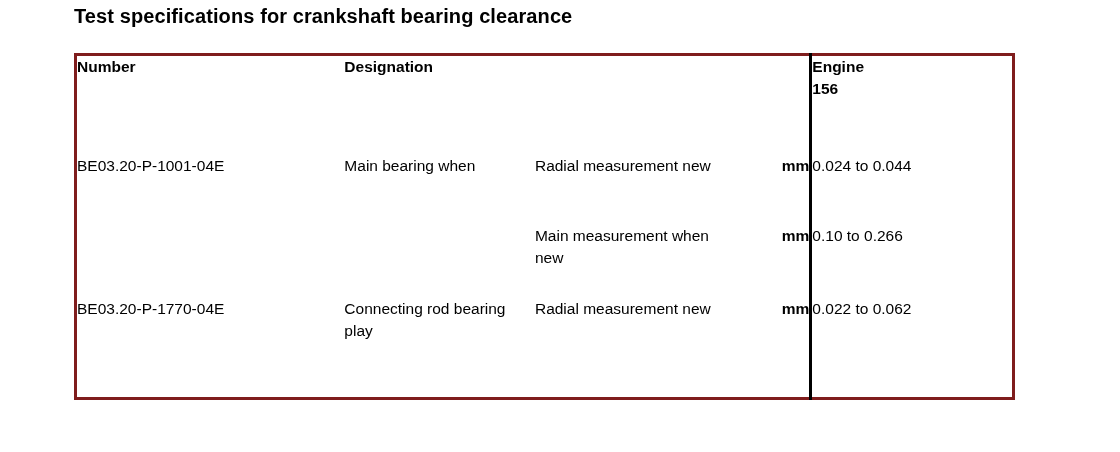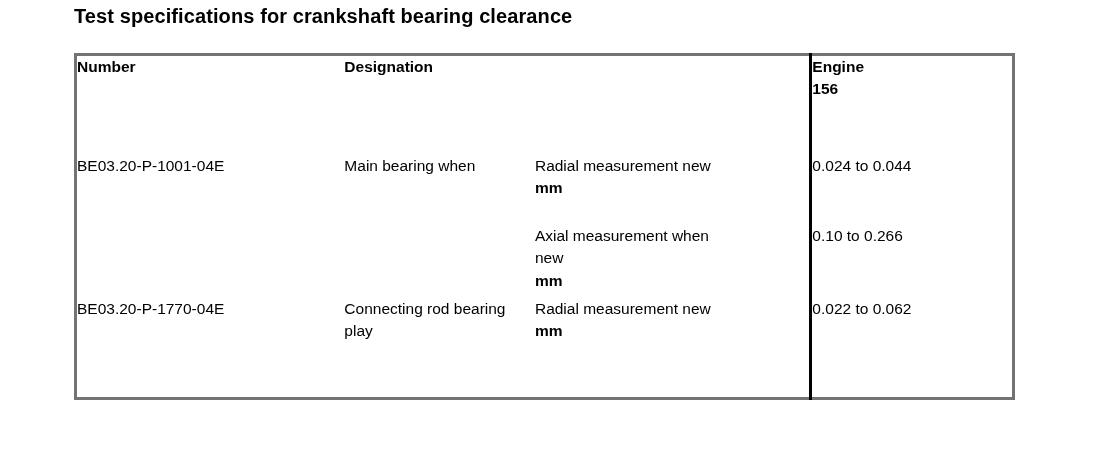--- a/index.html
+++ b/index.html
@@ -37,21 +37,21 @@
 
   #spec-table td {
     vertical-align: top;
     padding: 0;
     font-size: 15.5px;
     line-height: 1.45;
     border: 0 solid #000000;
   }
 
   
-  #spec-table { border: 3px solid #737373; }
+  #spec-table { border: 3px solid #7f1d1d; }
 
   .col-number   { width: 268px; }
   .col-design   { width: 190px; }
   .col-measure  { width: 275px; }
   .col-engine   { width: 202px; }
 
   
   .bd-r  { border-right: 3px solid #000000; }
   .bd-b  { border-bottom: 3px solid #000000; }
   .bd-b-thin { border-bottom: 3px solid #000000; }
@@ -59,21 +59,20 @@
   .cell-pad { padding: 9px 10px 0 10px; }
 
   .hdr { font-weight: bold; }
 
   #spec-table .row-head td { height: 99px; }
 
   .meas-wrap {
     display: flex;
     align-items: flex-start;
     justify-content: space-between;
-    flex-direction: column;
   }
   .meas-text {
     padding-right: 8px;
     max-width: 205px;
   }
   .meas-unit {
     white-space: nowrap;
     font-weight: bold;
   }
 
@@ -127,21 +126,21 @@
         </div>
       </td>
       <td class="sub-cell first bd-b-thin">
         <span class="nowrap">0.024 to 0.044</span>
       </td>
     </tr>
 
     <tr>
       <td class="sub-cell second bd-b" style="border-right:3px solid #000;">
         <div class="meas-wrap">
-          <span class="meas-text">Axial measurement when new</span>
+          <span class="meas-text">Main measurement when new</span>
           <span class="meas-unit">mm</span>
         </div>
       </td>
       <td class="sub-cell second bd-b">
         <span class="nowrap">0.10 to 0.266</span>
       </td>
     </tr>
 
     <tr>
       <td class="cell-pad bd-r" style="height:99px;">

